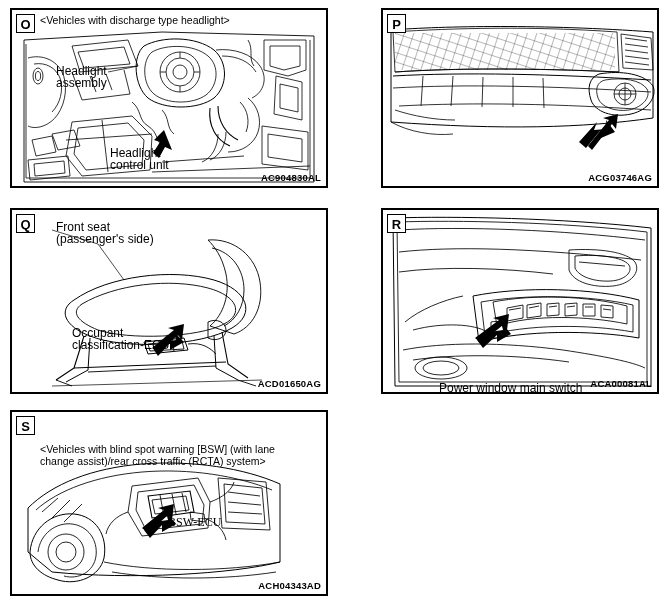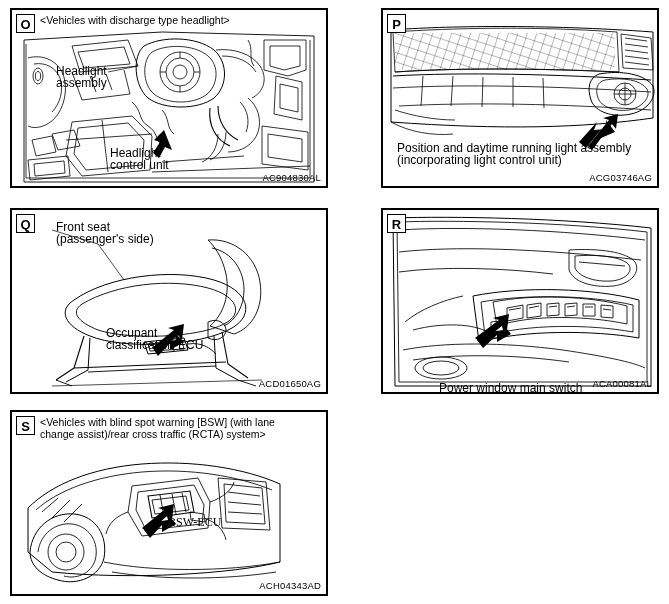--- a/index.html
+++ b/index.html
@@ -57,21 +57,21 @@
     line-height: 12px;
     max-width: 250px;
     z-index: 6;
     white-space: pre-line;
   }
   .code {
     position: absolute;
     right: 5px;
     bottom: 3px;
     font-size: 9.5px;
-    font-weight: normal;
+    font-weight: bold;
     letter-spacing: 0.2px;
     z-index: 6;
   }
   .callout {
     position: absolute;
     font-size: 12px;
     line-height: 11.5px;
     z-index: 5;
     white-space: pre-line;
     background: transparent;
@@ -209,22 +209,20 @@
         <path d="M238 24 L268 28 L270 60 L240 58 Z"></path>
         <path d="M242 28 L264 31 M242 34 L265 37 M242 40 L265 43 M242 46 L266 49 M242 52 L266 55"></path>
       </g>
     </svg>
 
     <svg class="ovl" width="278" height="180" viewBox="0 0 278 180">
       <path class="fill-k" d="M196 132 L214 112 L211 120 L224 119 L223 110 L232 122 L218 128 L217 121 L203 138 Z"></path>
       <path class="fill-k" d="M205 136 L226 110 L220 108 L235 104 L233 119 L229 114 L209 140 Z"></path>
     </svg>
 
-    <div class="callout" style="left:14px; top:133px; width:250px;">Position and daytime running light assembly
-(incorporating light control unit)</div>
     <div class="code">ACG03746AG</div>
   </div>
 
   <div class="panel" id="panel-q">
     <div class="badge">Q</div>
 
     <svg class="art" width="318" height="186" viewBox="0 0 318 186">
       <g stroke="#000" fill="none" stroke-width="0.9">
 
         <path d="M196 30 C222 28, 244 46, 248 72 C252 98, 240 118, 222 124 L198 116 C212 104, 218 84, 214 64 C210 46, 202 36, 196 30 Z"></path>
@@ -254,21 +252,21 @@
     </svg>
 
     <svg class="ovl" width="318" height="186" viewBox="0 0 318 186">
       <path class="thin" d="M40 20 L86 34 L112 70"></path>
       <path class="fill-k" d="M142 140 L156 124 L152 132 L164 130 L162 122 L172 132 L158 140 L158 133 L146 146 Z"></path>
       <path class="fill-k" d="M140 138 L162 120 L156 118 L172 114 L170 130 L166 125 L146 143 Z"></path>
     </svg>
 
     <div class="callout" style="left:44px; top:12px; width:110px;">Front seat
 (passenger's side)</div>
-    <div class="callout" style="left:60px; top:118px; width:110px;margin-left:34px;">Occupant
+    <div class="callout" style="left:60px; top:118px; width:110px;">Occupant
 classification-ECU</div>
     <div class="code">ACD01650AG</div>
   </div>
 
   <div class="panel" id="panel-r">
     <div class="badge">R</div>
 
     <svg class="art" width="278" height="186" viewBox="0 0 278 186">
       <g stroke="#000" fill="none" stroke-width="0.85">
 
@@ -313,21 +311,21 @@
       <path class="fill-k" d="M92 128 L116 110 L110 108 L126 104 L124 120 L120 115 L98 133 Z"></path>
     </svg>
 
     <div class="callout" style="left:56px; top:129px; width:160px;margin-top:44px;">Power window main switch
 (incorporating CPU)</div>
     <div class="code">ACA00081AL</div>
   </div>
 
   <div class="panel" id="panel-s">
     <div class="badge">S</div>
-    <div class="panel-title" style="max-width:268px;">&lt;Vehicles with blind spot warning [BSW] (with lane change assist)/rear cross traffic (RCTA) system&gt;</div>
+    <div class="panel-title" style="max-width:268px;margin-top:27px;">&lt;Vehicles with blind spot warning [BSW] (with lane change assist)/rear cross traffic (RCTA) system&gt;</div>
 
     <svg class="art" width="318" height="186" viewBox="0 0 318 186">
       <g stroke="#000" fill="none" stroke-width="0.85">
 
         <path d="M16 96 C40 72, 80 56, 130 52 C180 48, 232 56, 268 72 L268 150 C220 162, 120 168, 40 160 L16 140 Z" stroke-width="1"></path>
         <path d="M24 98 C46 78, 84 64, 130 60 C178 56, 226 64, 260 78"></path>
 
         <path d="M18 140 C20 116, 40 100, 62 102 C84 104, 96 124, 92 146 C88 164, 66 174, 46 168 C30 164, 18 154, 18 140 Z" stroke-width="1"></path>
         <path d="M26 140 C28 122, 44 110, 60 112 C76 114, 86 128, 84 144 C82 160, 66 168, 52 164"></path>
         <circle cx="54" cy="140" r="18"></circle>

